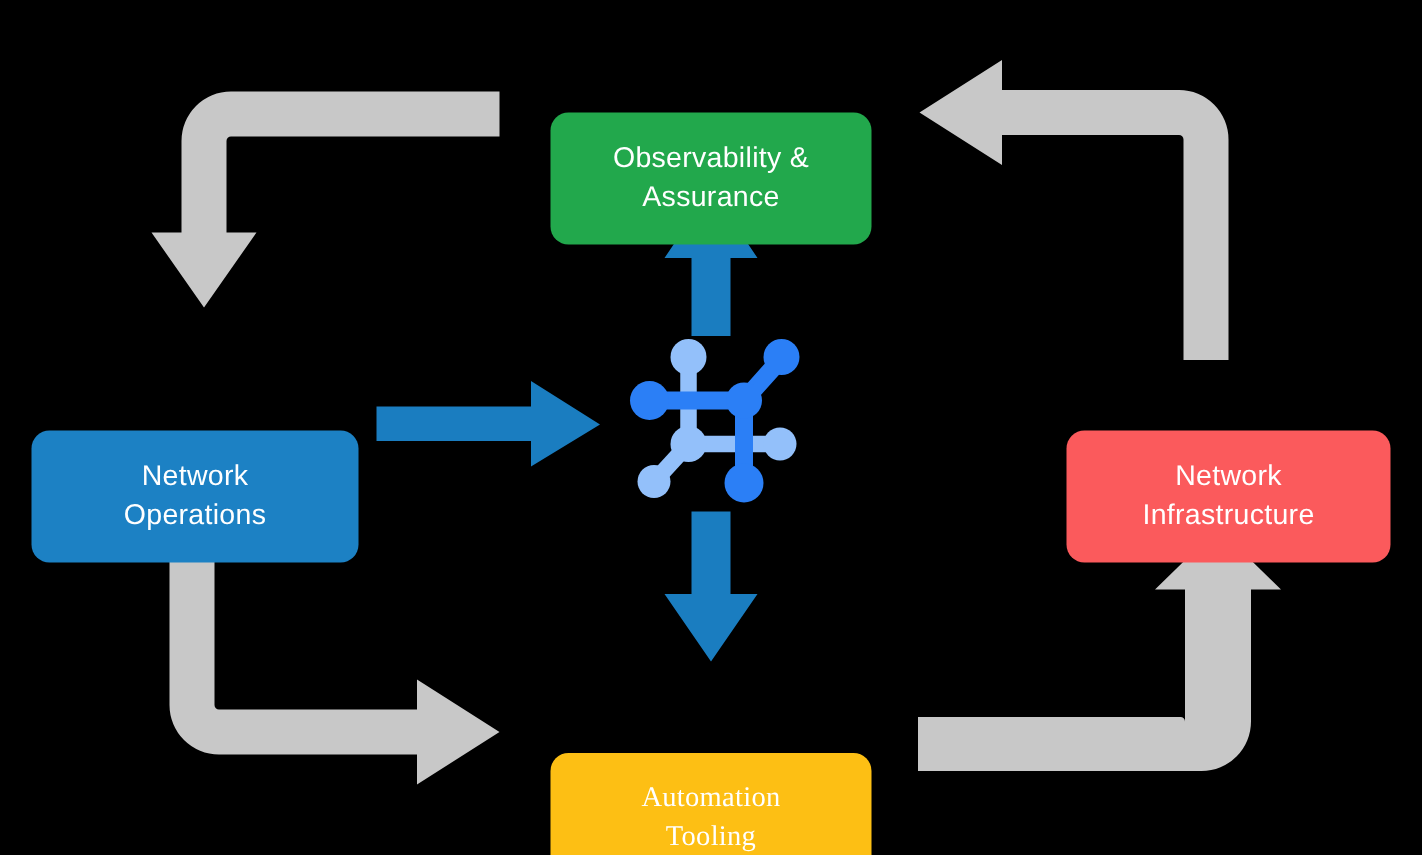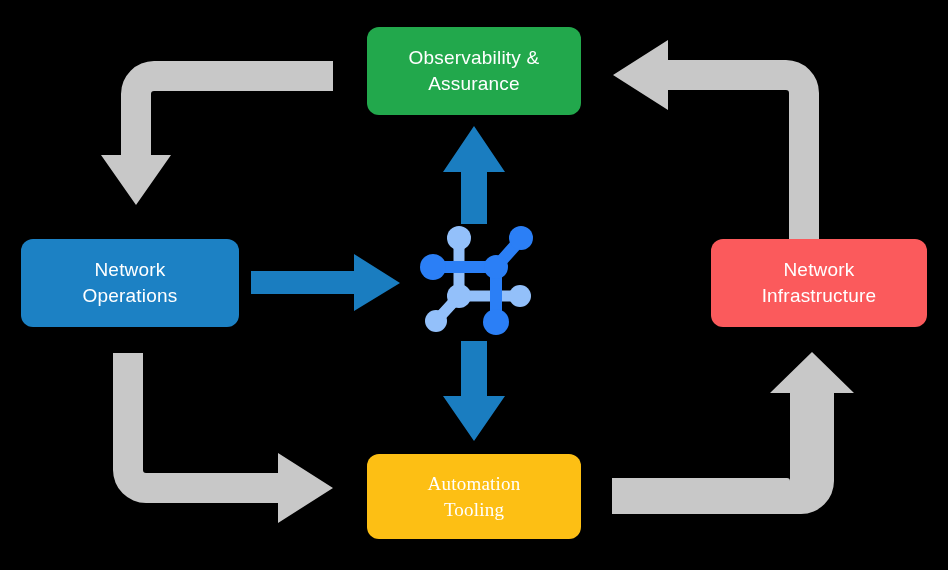--- a/index.html
+++ b/index.html
@@ -23,20 +23,21 @@
     justify-content: center;
     text-align: center;
     border-radius: 12px;
     color: #ffffff;
     font-size: 19px;
     font-weight: 400;
     line-height: 1.35;
     letter-spacing: 0.2px;
     box-sizing: border-box;
     padding: 4px 10px;
+    margin-top: 48px;
   }
   .node-box .label { white-space: pre-line; display: block; }
 
   #box-observability { left: 367px; top: 27px;  width: 214px; height: 88px; }
   #box-operations    { left: 21px;  top: 239px; width: 218px; height: 88px; }
   #box-infrastructure{ left: 711px; top: 239px; width: 216px; height: 88px; }
   #box-automation    { left: 367px; top: 454px; width: 214px; height: 85px; }
 
   .svg-layer {
     position: absolute;

